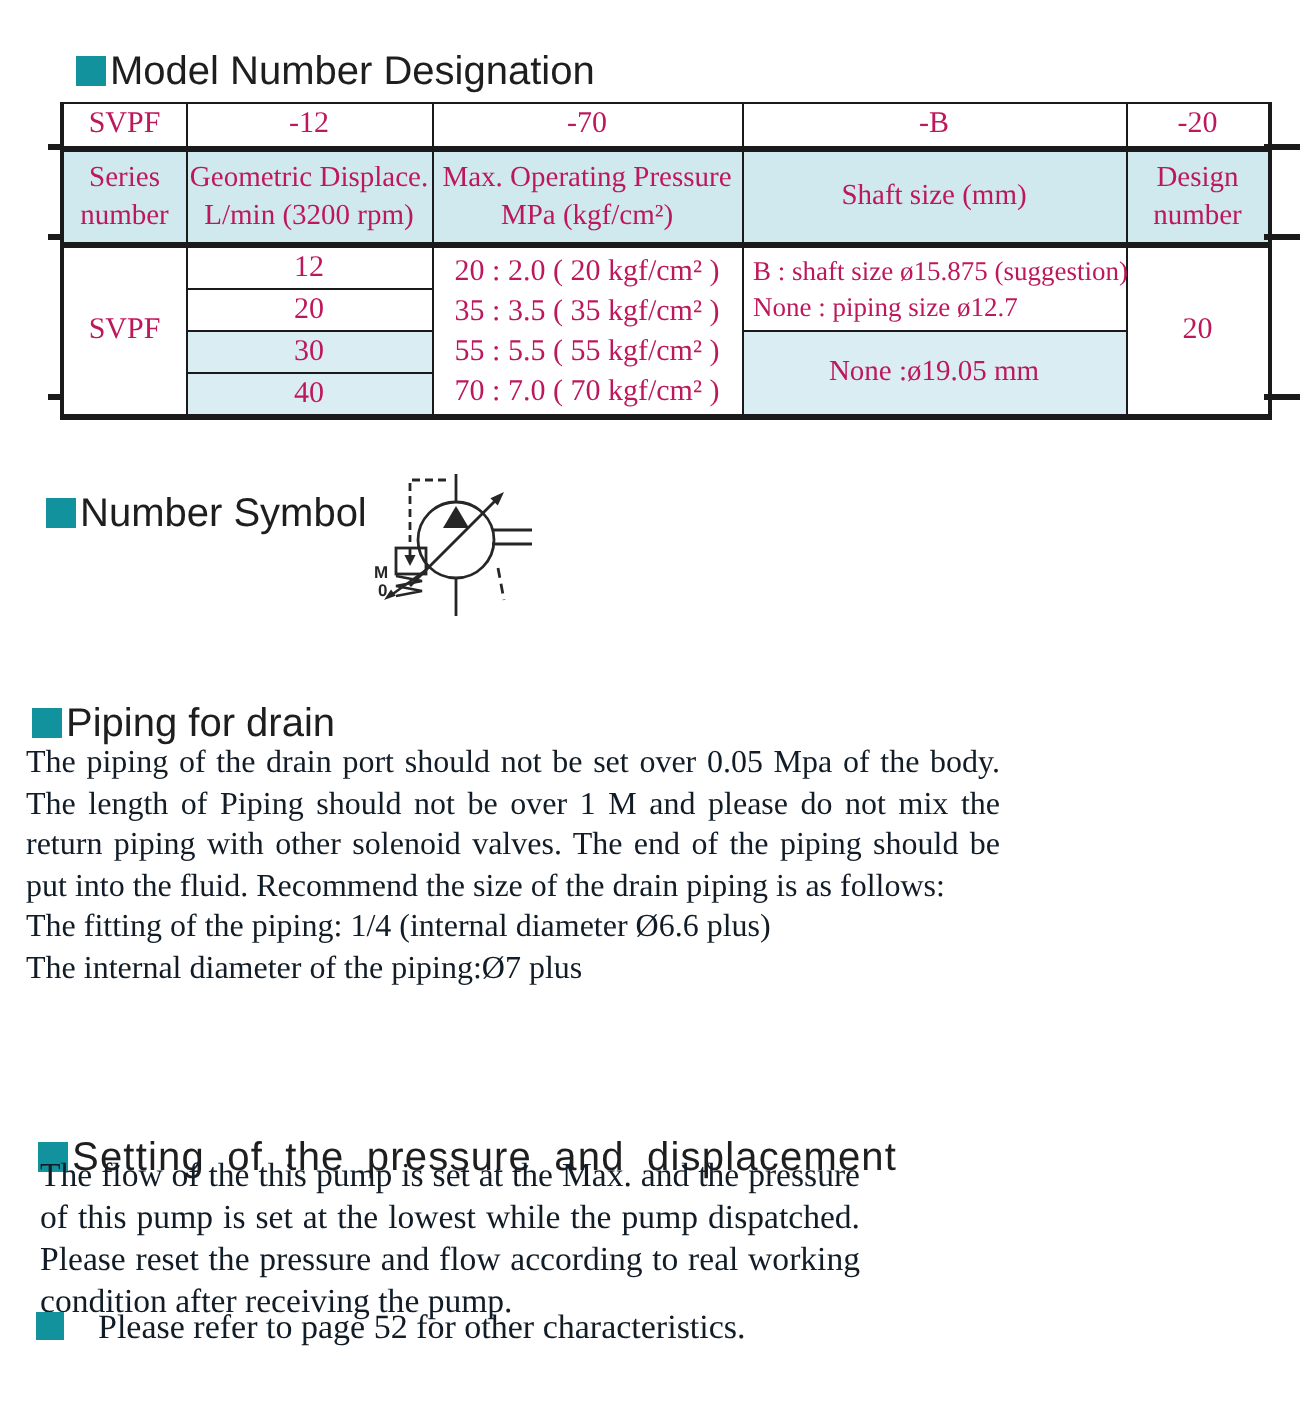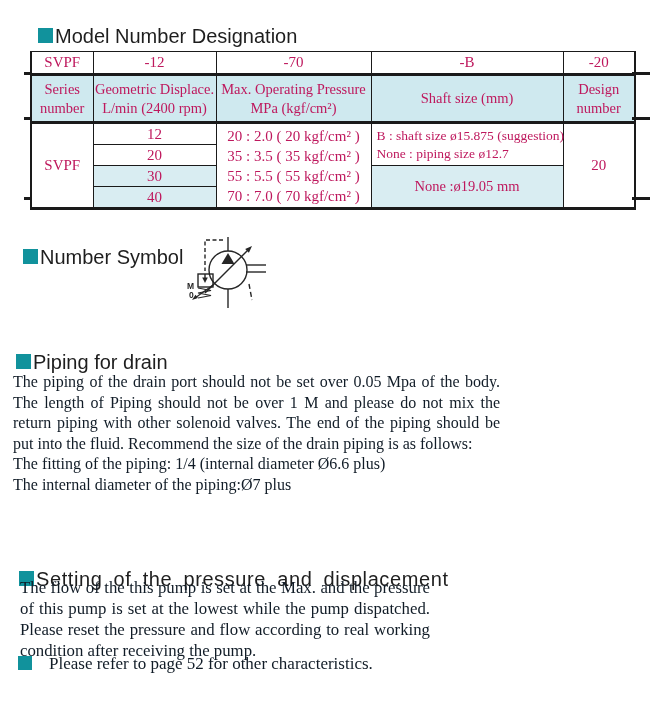--- a/index.html
+++ b/index.html
@@ -71,21 +71,21 @@
       <td>-B</td>
       <td>-20</td>
     </tr>
     <tr class="r-head">
       <td>
         <div class="thl">Series</div>
         <div class="thl">number</div>
       </td>
       <td>
         <div class="thl">Geometric Displace.</div>
-        <div class="thl">L/min (2400 rpm)</div>
+        <div class="thl">L/min (3200 rpm)</div>
       </td>
       <td>
         <div class="thl">Max. Operating Pressure</div>
         <div class="thl">MPa (kgf/cm²)</div>
       </td>
       <td>
         <div class="thl">Shaft size (mm)</div>
       </td>
       <td>
         <div class="thl">Design</div>

